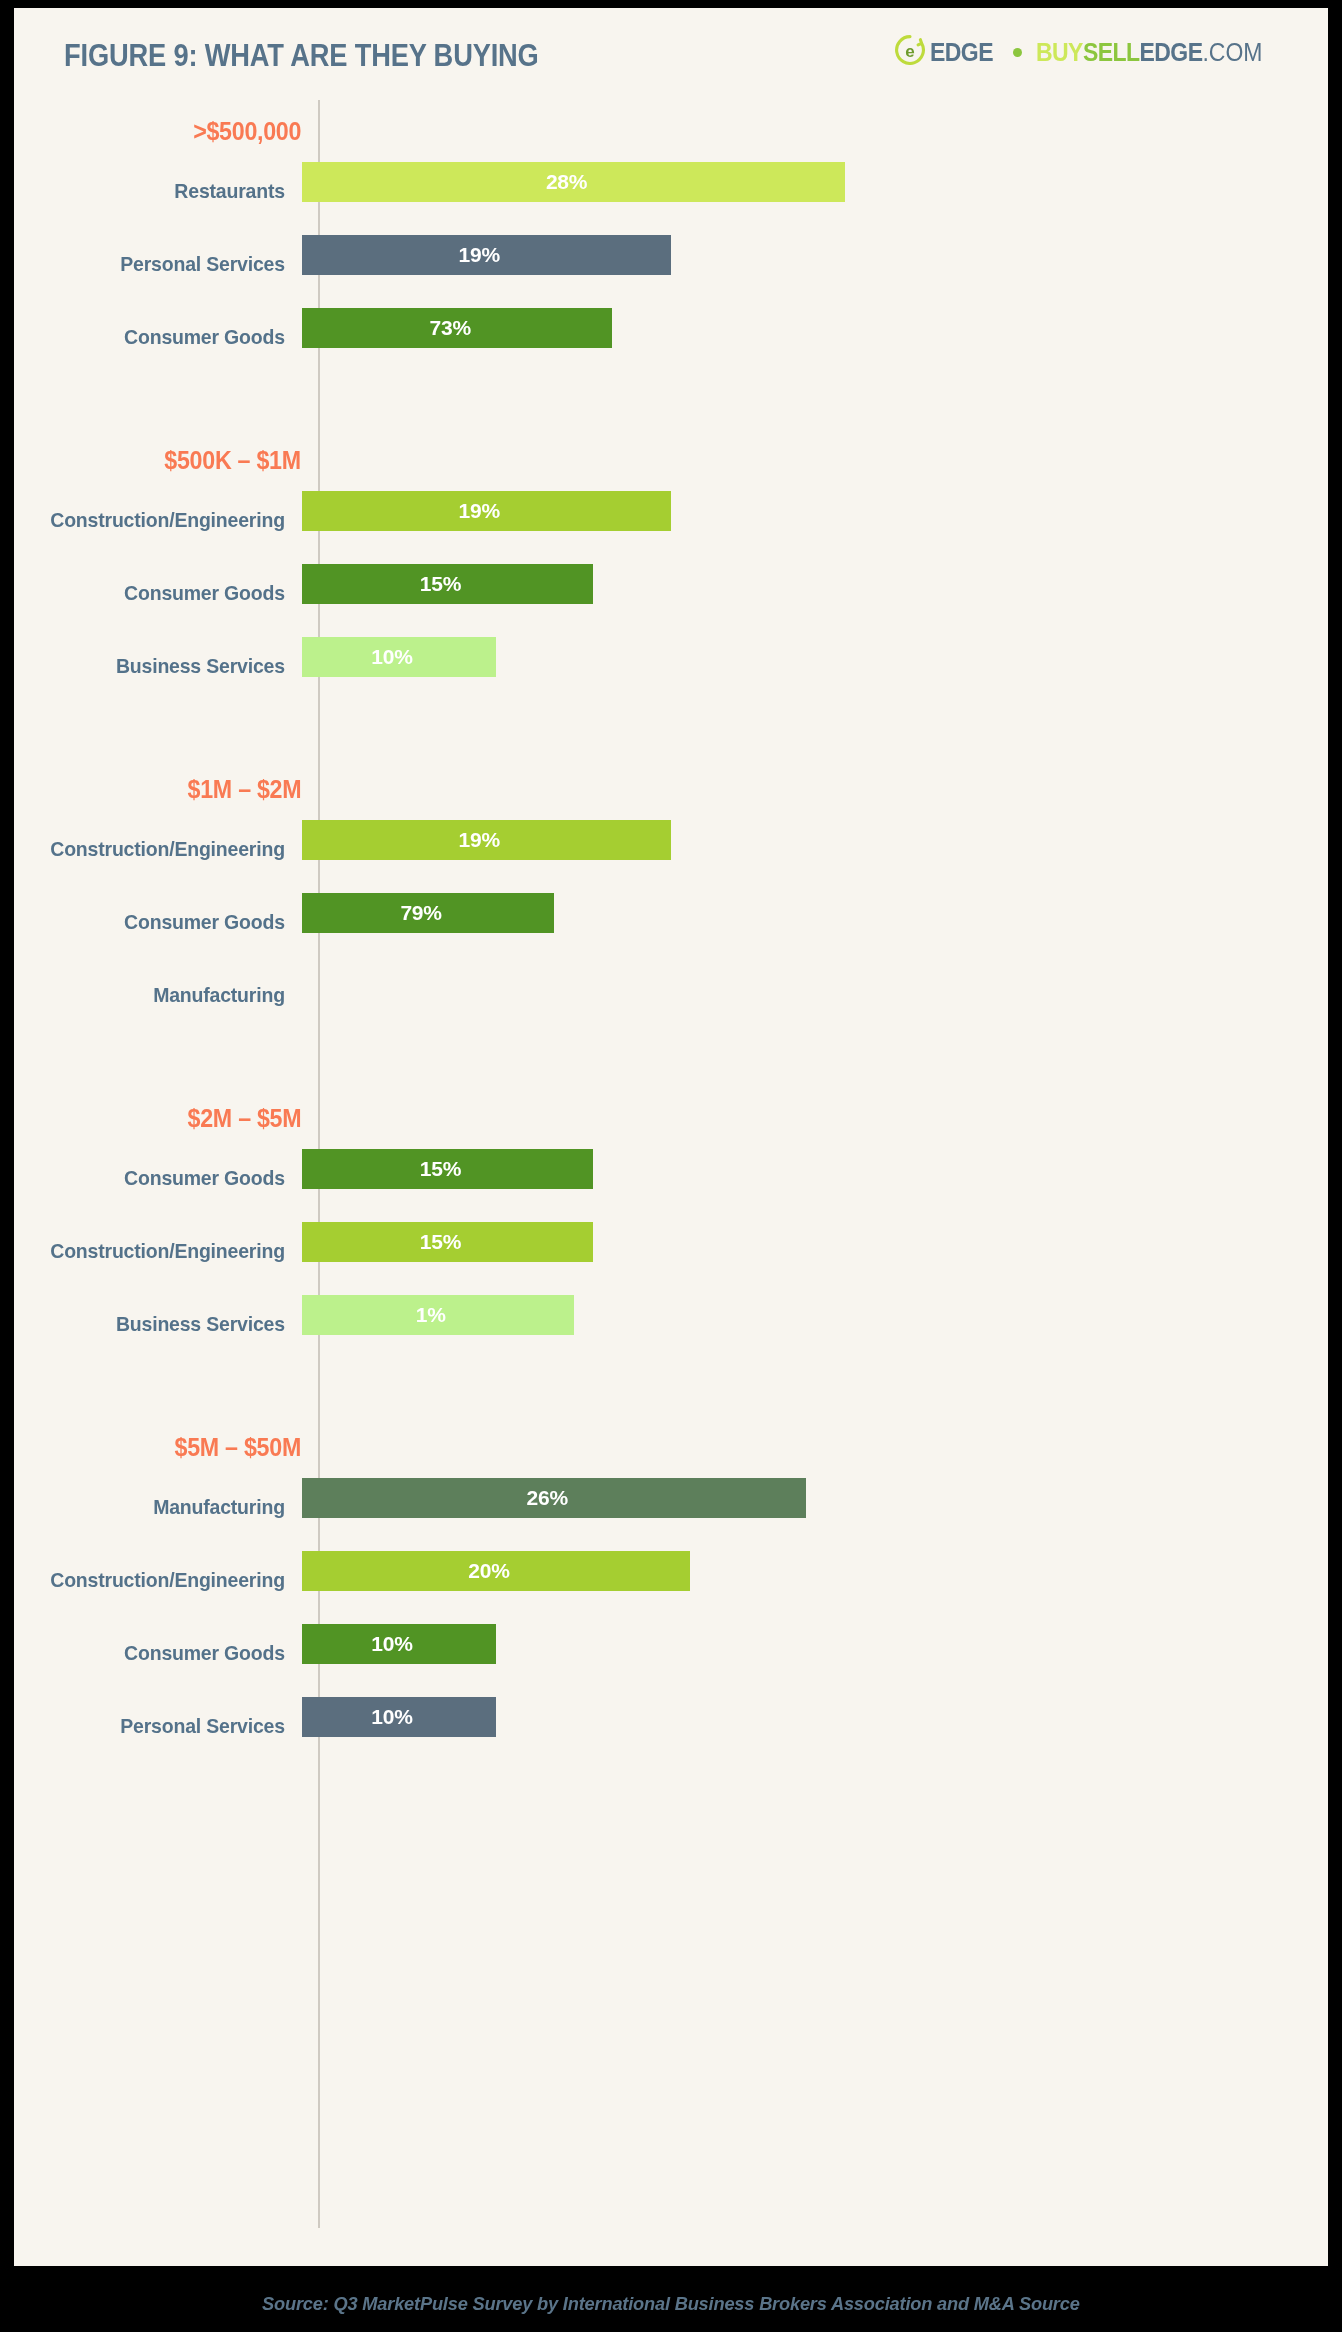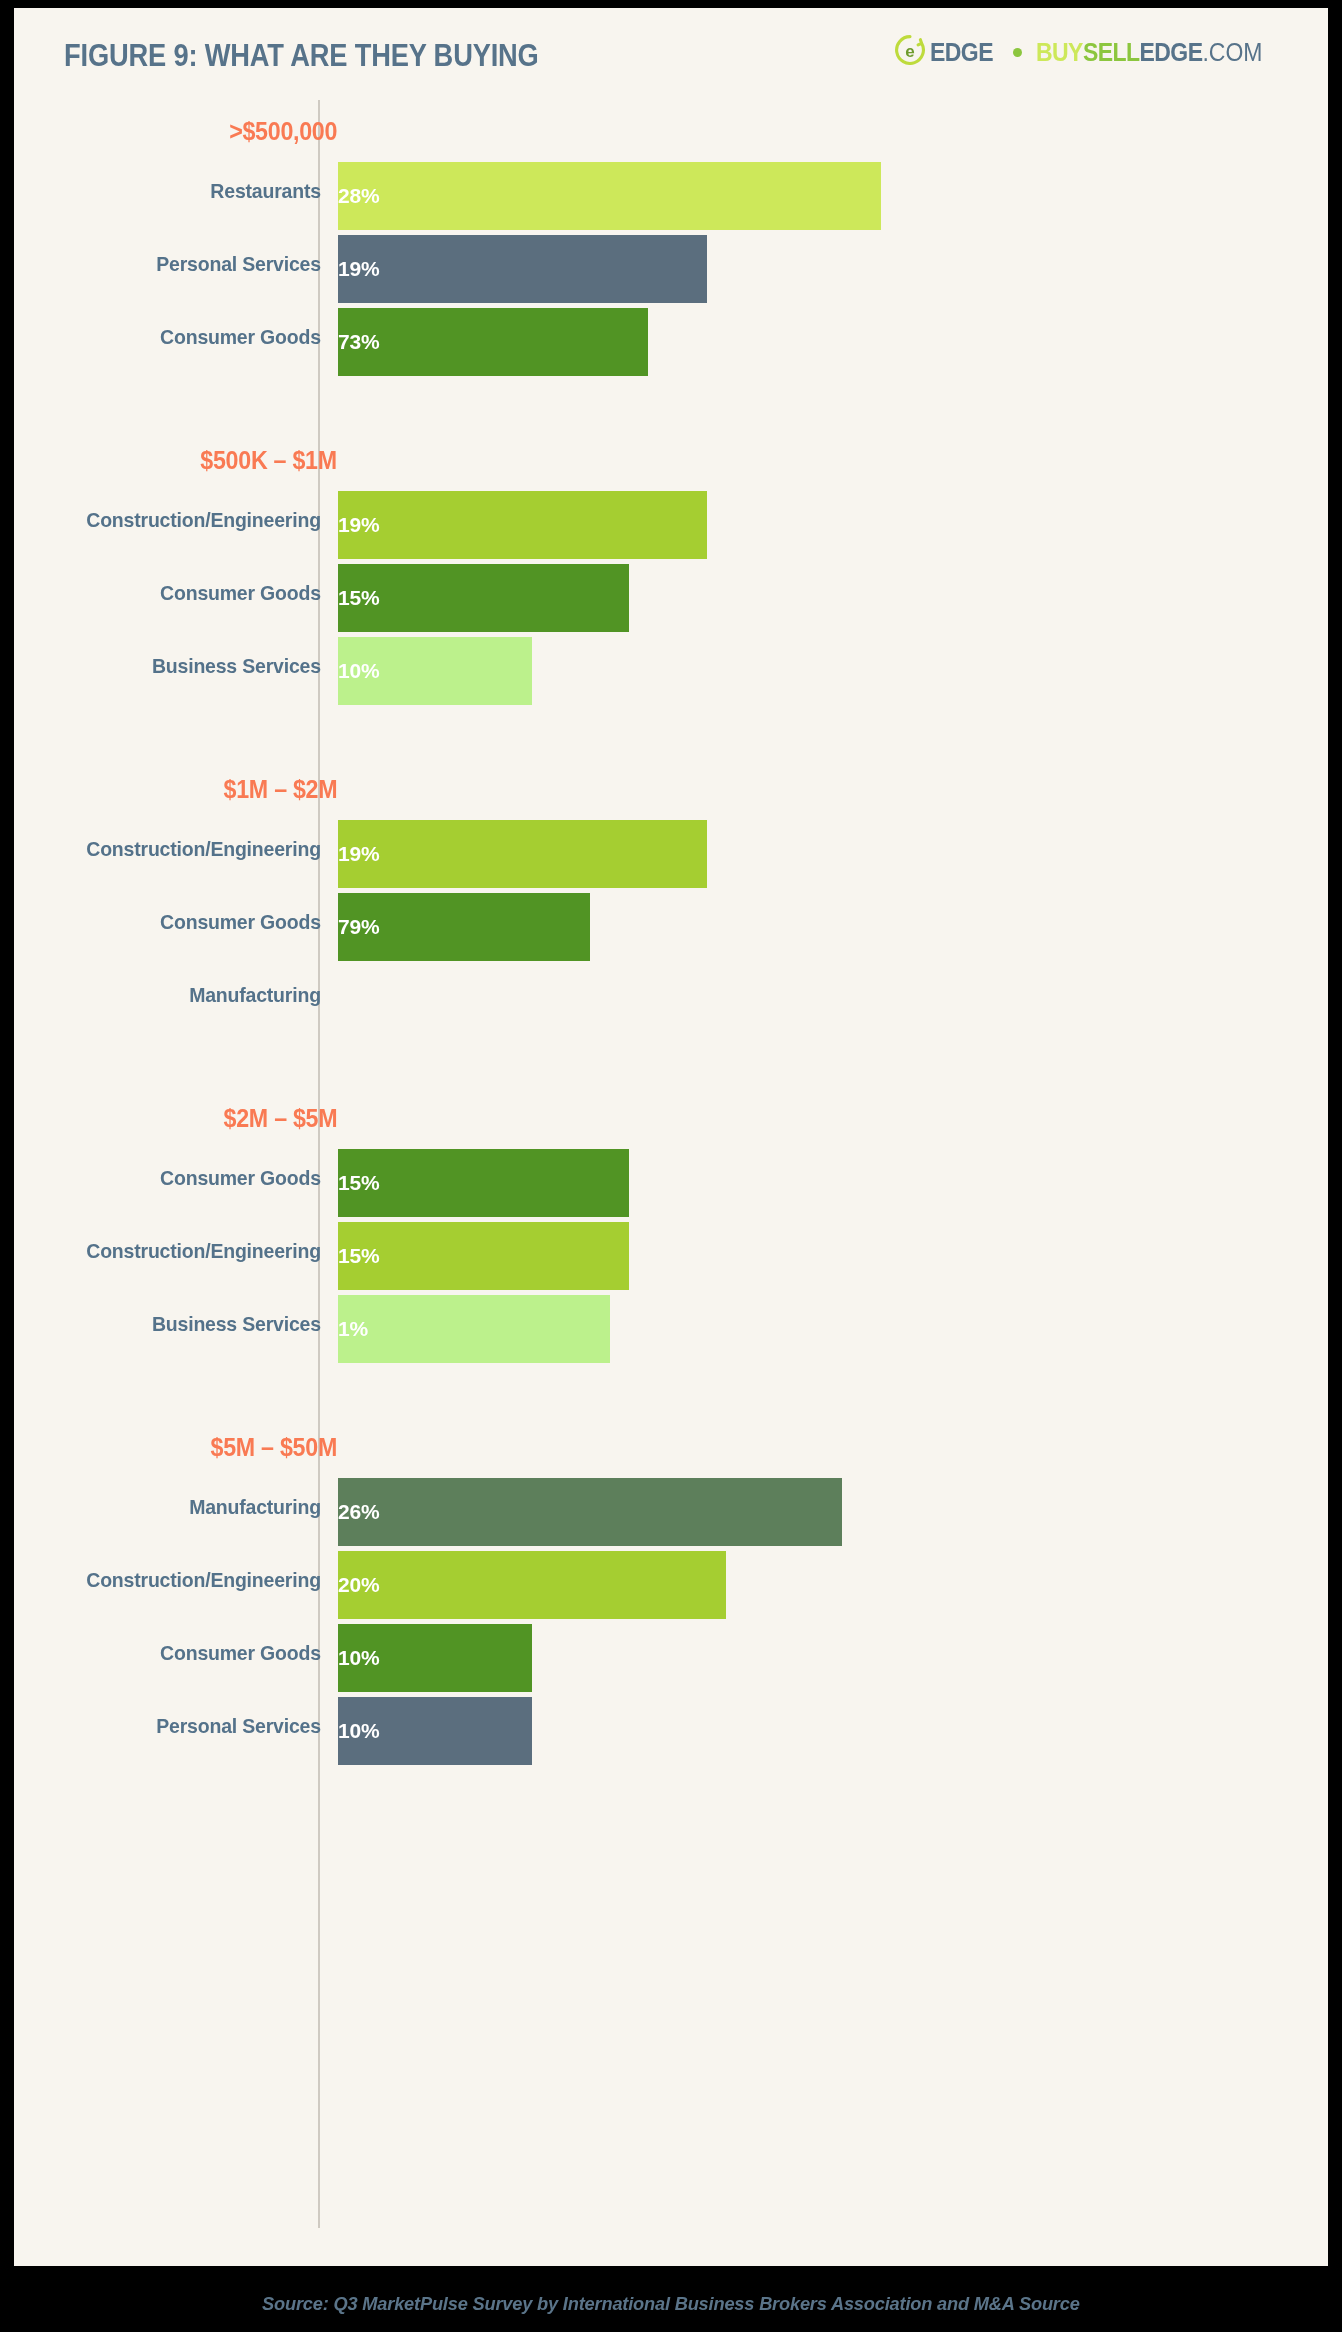--- a/index.html
+++ b/index.html
@@ -93,21 +93,21 @@
   .axis-line {
     position: absolute;
     left: 304px;
     top: 0px;
     width: 2px;
     height: 2128px;
     background: #CFCAC2;
   }
   .groups {
     position: absolute;
-    left: 0; top: 0; right: 0; margin-left: 36px;
+    left: 0; top: 0; right: 0;
   }
   .group { position: relative; }
   .group-head {
     position: relative;
     height: 62px;
     display: flex;
     align-items: center;
     justify-content: flex-end;
     width: 287px;
   }
@@ -141,24 +141,24 @@
   }
   .bar-track {
     position: relative;
     flex: 1 1 auto;
     height: 58px;
   }
   .bar {
     position: absolute;
     left: 1px;
     top: 0;
-    height: 68px;
-    display: flex;
-    align-items: center;
-    justify-content: flex-start;
+    height: 40px;
+    display: flex;
+    align-items: center;
+    justify-content: center;
   }
   .bar-value {
     font-size: 21px;
     font-weight: 700;
     color: #FFFFFF;
     padding-right: 14px;
     letter-spacing: -0.2px;
     white-space: nowrap;
   }
   .group-gap { height: 48px; }

